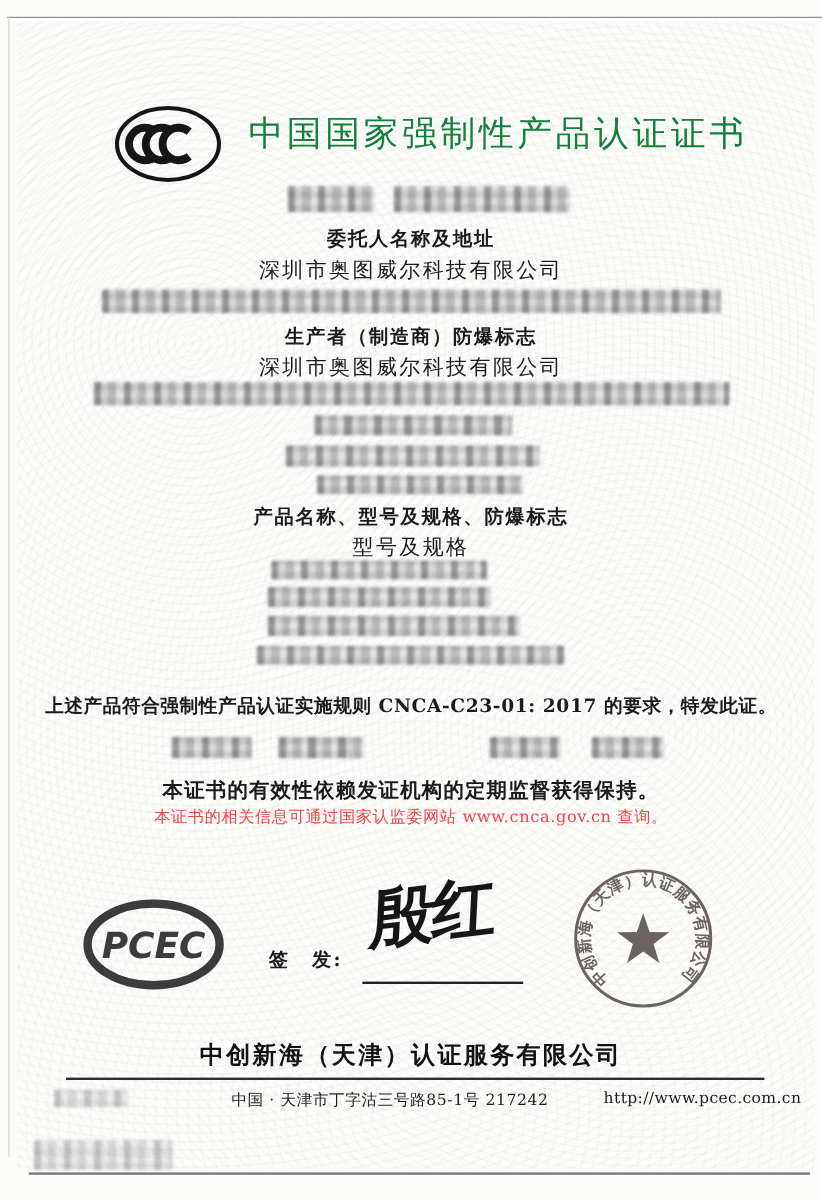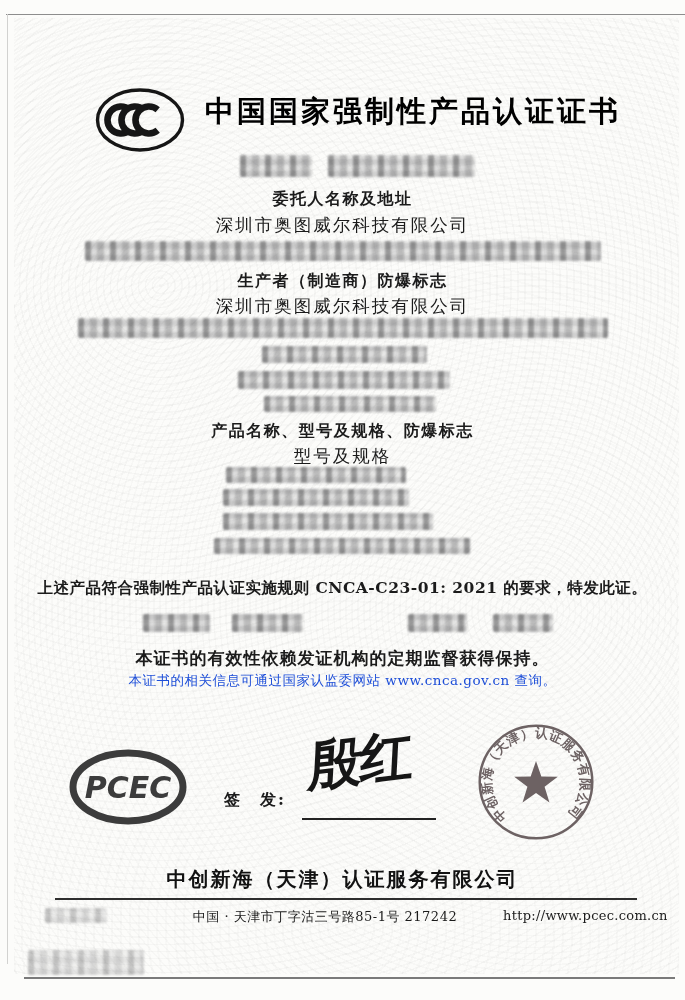--- a/index.html
+++ b/index.html
@@ -24,28 +24,28 @@
 
   .abs{position:absolute;}
   .cl{position:absolute;left:0;width:100%;text-align:center;}
 
   .edge-top{position:absolute;left:6px;right:0;top:14px;height:1px;background:#8d8d8d;}
   .edge-left{position:absolute;left:7px;top:14px;height:950px;width:1px;background:#d2d2d0;}
   .edge-bottom{position:absolute;left:24px;right:10px;top:977px;height:2px;background:#7a7a7a;}
 
   .title{
     left:205px;width:420px;top:92px;position:absolute;
-    font-size:29px;font-weight:bold;letter-spacing:3px;text-align:left;
-    font-family:"DejaVu Sans","Liberation Sans",sans-serif;color:#000000;
+    font-size:29px;font-weight:normal;letter-spacing:3px;text-align:center;
+    font-family:"DejaVu Sans","Liberation Sans",sans-serif;color:#15803d;
   }
   .lbl{font-size:16px;font-weight:bold;letter-spacing:1.5px;}
   .val{font-size:17.5px;letter-spacing:2px;}
   .statement{font-size:15.5px;font-weight:bold;letter-spacing:.5px;}
   .note-bold{font-size:17px;font-weight:bold;letter-spacing:1px;}
-  .note{font-size:13.5px;letter-spacing:.5px;color:#1d4ed8;}
+  .note{font-size:13.5px;letter-spacing:.5px;color:#ef4444;}
 
   
   .redact{
     position:absolute;border-radius:2px;
     background-image:
       repeating-linear-gradient(90deg, rgba(70,70,72,.50) 0 6px, rgba(172,172,174,.28) 6px 12px, rgba(112,112,114,.40) 12px 19px, rgba(202,202,202,.22) 19px 25px),
       repeating-linear-gradient(0deg, rgba(132,132,134,.35) 0 6px, rgba(192,192,192,.22) 6px 12px);
     filter:blur(1.2px);
   }
   .rl{opacity:.55;}
@@ -101,21 +101,21 @@
   <div class="redact" style="left:238px;top:371px;width:212px;height:18px;"></div>
   <div class="redact" style="left:264px;top:396px;width:172px;height:16px;"></div>
 
   <div class="cl lbl" style="top:421px;">产品名称、型号及规格、防爆标志</div>
   <div class="cl val" style="top:444px;">型号及规格</div>
   <div class="redact" style="left:226px;top:467px;width:180px;height:16px;"></div>
   <div class="redact" style="left:223px;top:489px;width:186px;height:17px;"></div>
   <div class="redact" style="left:223px;top:513px;width:210px;height:17px;"></div>
   <div class="redact" style="left:214px;top:538px;width:256px;height:16px;"></div>
 
-  <div class="cl statement" style="top:578px;">上述产品符合强制性产品认证实施规则 CNCA-C23-01: 2021 的要求，特发此证。</div>
+  <div class="cl statement" style="top:578px;">上述产品符合强制性产品认证实施规则 CNCA-C23-01: 2017 的要求，特发此证。</div>
 
   <div class="redact" style="left:143px;top:614px;width:67px;height:18px;"></div>
   <div class="redact" style="left:232px;top:614px;width:71px;height:18px;"></div>
   <div class="redact" style="left:408px;top:614px;width:59px;height:18px;"></div>
   <div class="redact" style="left:493px;top:614px;width:60px;height:18px;"></div>
 
   <div class="cl note-bold" style="top:647px;">本证书的有效性依赖发证机构的定期监督获得保持。</div>
   <div class="cl note" style="top:672px;">本证书的相关信息可通过国家认监委网站 www.cnca.gov.cn 查询。</div>
 
   <div class="abs" style="left:66px;top:747px;" aria-label="PCEC">

